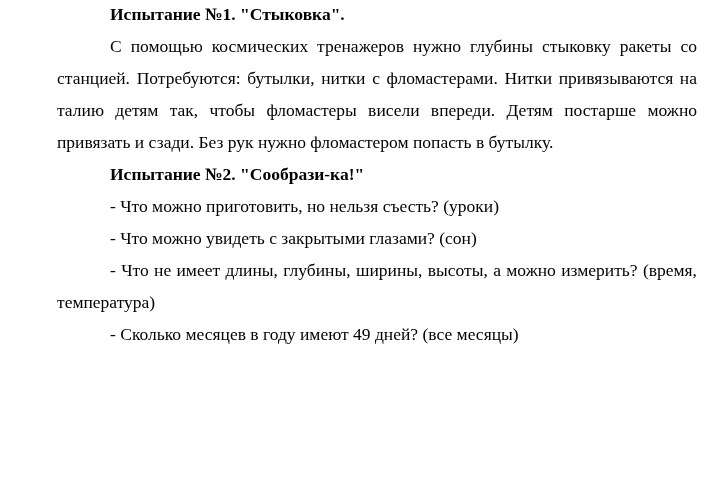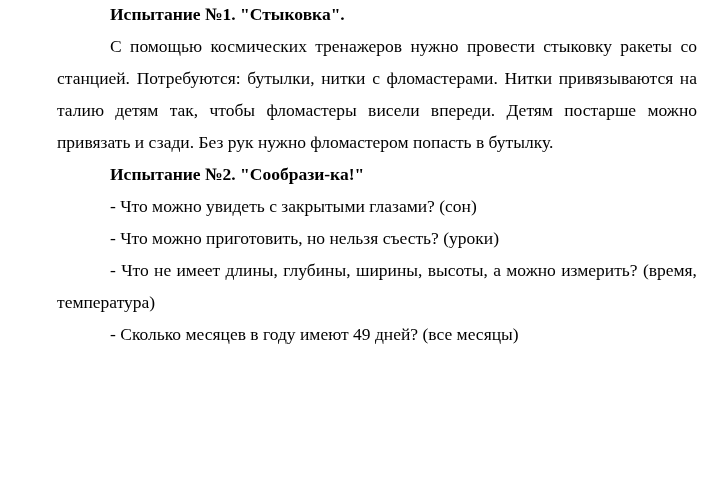--- a/index.html
+++ b/index.html
@@ -32,19 +32,19 @@
   .para.heading {
     font-weight: 700;
     text-align: left;
   }
 </style>
 </head>
 <body>
 
 <div class="page">
   <p class="para heading">Испытание №1. "Стыковка".</p>
-  <p class="para">С помощью космических тренажеров нужно провести стыковку ракеты со станцией. Потребуются: бутылки, нитки с фломастерами. Нитки привязываются на талию детям так, чтобы фломастеры висели впереди. Детям постарше можно привязать и сзади. Без рук нужно фломастером попасть в бутылку.</p>
+  <p class="para">С помощью космических тренажеров нужно глубины стыковку ракеты со станцией. Потребуются: бутылки, нитки с фломастерами. Нитки привязываются на талию детям так, чтобы фломастеры висели впереди. Детям постарше можно привязать и сзади. Без рук нужно фломастером попасть в бутылку.</p>
   <p class="para heading">Испытание №2. "Сообрази-ка!"</p>
+  <p class="para">- Что можно приготовить, но нельзя съесть? (уроки)</p>
   <p class="para">- Что можно увидеть с закрытыми глазами? (сон)</p>
-  <p class="para">- Что можно приготовить, но нельзя съесть? (уроки)</p>
   <p class="para">- Что не имеет длины, глубины, ширины, высоты, а можно измерить? (время, температура)</p>
   <p class="para">- Сколько месяцев в году имеют 49 дней? (все месяцы)</p>
 </div>
 
 </body></html>

